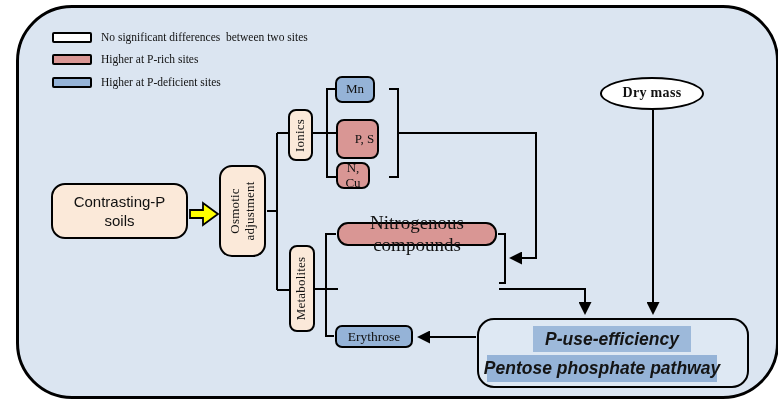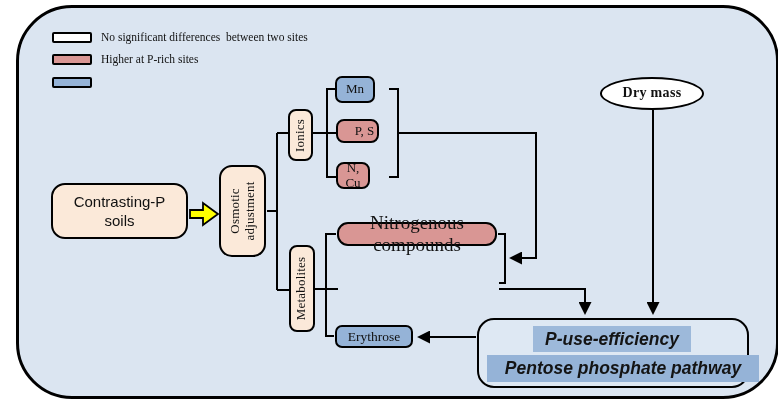--- a/index.html
+++ b/index.html
@@ -30,41 +30,41 @@
     border-width:2.5px; font-family:"Liberation Sans", sans-serif;
     font-size:15px; white-space:pre-line; line-height:1.3;
   }
   .osmotic{left:207px; top:165px; width:47px; height:92px; border-radius:13px;}
   .ionics{left:276px; top:109px; width:25px; height:52px; border-radius:8px;}
   .metabolites{left:277px; top:245px; width:26px; height:87px; border-radius:8px;}
   .vtext{transform:rotate(-90deg); white-space:pre-line; text-align:center;
          font-size:13px; letter-spacing:.2px;}
 
   .mn{left:323px; top:76px; width:40px; height:27px; border-radius:7px; font-size:13px;}
-  .ps{left:324px; top:119px; width:43px; height:24px; border-radius:8px; font-size:13px;padding-left:14px;}
+  .ps{left:324px; top:119px; width:43px; height:40px; border-radius:8px; font-size:13px;padding-left:14px;}
   .ncu{left:324px; top:162px; width:34px; height:27px; border-radius:8px; font-size:13px;}
   .nitro{left:325px; top:222px; width:160px; height:24px; border-radius:11px; font-size:19px;}
   .carbo{left:326px; top:277px; width:160px; height:24px; border-radius:11px; font-size:13.5px;}
   .ery{left:323px; top:325px; width:78px; height:23px; border-radius:7px; font-size:13.5px;}
 
   .drymass{
     left:588px; top:77px; width:104px; height:33px; border-radius:50%;
     border-width:2.5px; font-weight:bold; font-size:14px; letter-spacing:.3px;
   }
   .pbox{
     left:465px; top:318px; width:272px; height:70px; border-radius:17px;
     border-width:2.5px; background:#dee8f3; display:block;
   }
   .pbar{
     position:absolute; box-sizing:border-box; display:flex; align-items:center;
     justify-content:center; font-family:"Liberation Sans", sans-serif;
     font-weight:bold; color:#141414; white-space:nowrap;font-style:italic;
   }
   .pbar1{left:54px; top:6px; width:158px; height:26px; background:#9db9da; font-size:17.5px;}
-  .pbar2{left:8px; top:35px; width:272px; height:27px; background:#95b3d7; font-size:17.5px;}
+  .pbar2{left:8px; top:35px; width:230px; height:27px; background:#95b3d7; font-size:17.5px;}
 
   
   .legend-row{position:absolute; left:40px; display:flex; align-items:center; height:14px;}
   .legend-row.r1{top:30px;} .legend-row.r2{top:52px;} .legend-row.r3{top:75px;}
   .swatch{width:40px; height:11px; border:2px solid #000; box-sizing:border-box;
           border-radius:2px; margin-right:9px; flex:0 0 auto;}
   .legend-label{font-size:11.5px; white-space:pre;}
 </style>
 </head>
 <body>
@@ -97,20 +97,21 @@
   <div class="legend-row r1">
     <span class="swatch white"></span>
     <span class="legend-label">No significant differences  between two sites</span>
   </div>
   <div class="legend-row r2">
     <span class="swatch pink"></span>
     <span class="legend-label">Higher at P-rich sites</span>
   </div>
   <div class="legend-row r3">
     <span class="swatch blue"></span>
+    <span class="legend-label">Higher at P-deficient sites</span>
   </div>
 
   <div class="node cream contrasting">Contrasting-P
 soils</div>
 
   <div class="node cream osmotic">
     <span class="vtext">Osmotic
 adjustment</span>
   </div>
 

